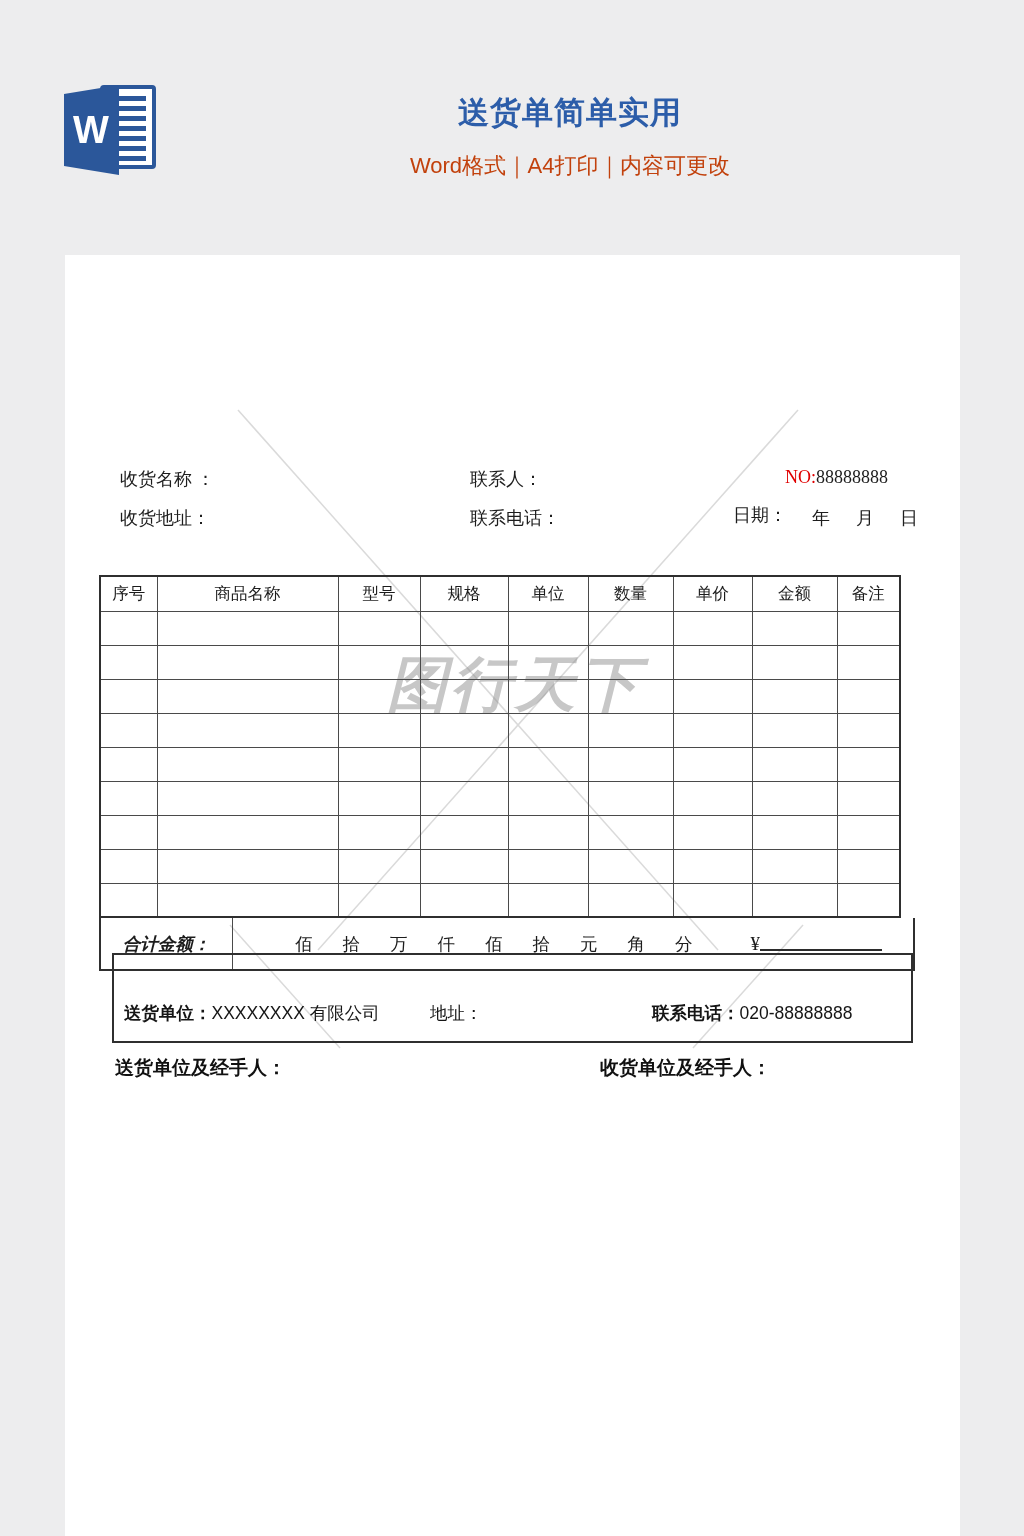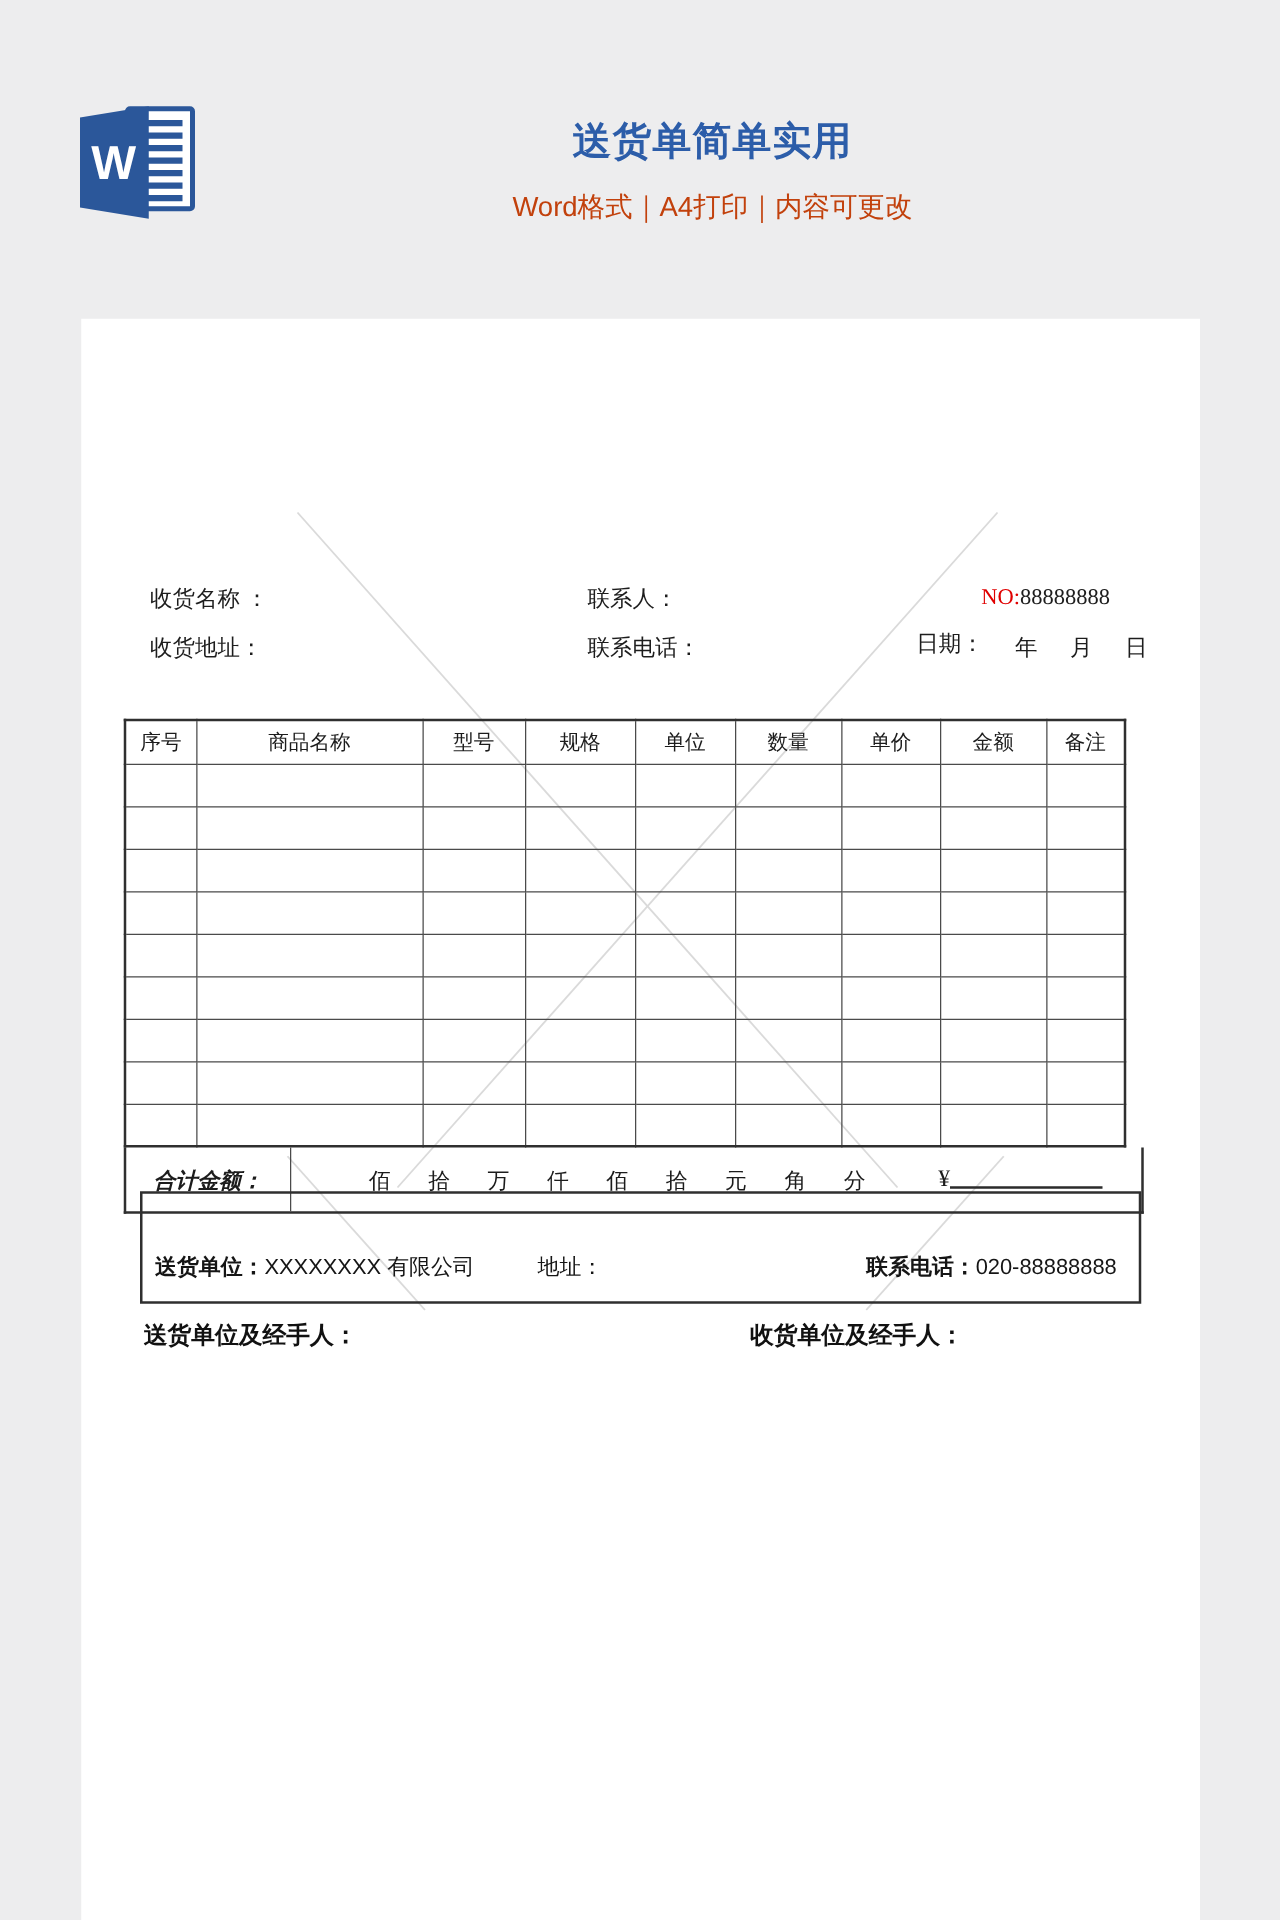--- a/index.html
+++ b/index.html
@@ -58,21 +58,21 @@
   
   .notes-box {
     position:absolute; left:47px; top:698px; width:801px; height:90px;
     border:2px solid #2f2f2f;
     font-family:"Liberation Sans","DejaVu Sans",sans-serif;
     font-size:17.5px; color:#151515;
   }
   .notes-line1 { position:absolute; left:10px; top:12px; white-space:nowrap; }
   .notes-sender { position:absolute; left:10px; top:46px; white-space:nowrap; }
   .notes-address { position:absolute; left:316px; top:46px; white-space:nowrap; }
-  .notes-phone { position:absolute; left:538px; top:46px; white-space:nowrap;margin-left:41px; }
+  .notes-phone { position:absolute; left:538px; top:46px; white-space:nowrap; }
   .b { font-weight:bold; }
   
   .sig {
     position:absolute; top:800px; white-space:nowrap;
     font-family:"Liberation Sans","DejaVu Sans",sans-serif;
     font-size:19px; font-weight:bold; color:#111;
   }
   .sig-sender { left:50px; }
   .sig-receiver { left:535px; }
 </style>
@@ -99,20 +99,21 @@
   <div class="site-subtitle">Word格式｜A4打印｜内容可更改</div>
 
   <div class="page">
 
     <svg class="wm-lines" viewBox="0 0 895 1281">
       <line x1="173" y1="155" x2="653" y2="695" stroke="#dadada" stroke-width="1.5"></line>
       <line x1="733" y1="155" x2="253" y2="695" stroke="#dadada" stroke-width="1.5"></line>
       <line x1="165" y1="670" x2="275" y2="793" stroke="#dadada" stroke-width="1.5"></line>
       <line x1="738" y1="670" x2="628" y2="793" stroke="#dadada" stroke-width="1.5"></line>
     </svg>
+    <div class="wm-text">图行天下</div>
 
 
     <span class="info-lbl" style="left:55px; top:212px;">收货名称 ：</span>
     <span class="info-lbl" style="left:405px; top:212px;">联系人：</span>
     <span class="info-lbl" style="left:720px; top:212px;"><span class="no-prefix">NO:</span><span>88888888</span></span>
 
     <span class="info-lbl" style="left:55px; top:251px;">收货地址：</span>
     <span class="info-lbl" style="left:405px; top:251px;">联系电话：</span>
     <span class="info-lbl" style="left:668px; top:248px;">日期：</span>
     <span class="info-lbl" style="left:747px; top:251px;">年</span>

